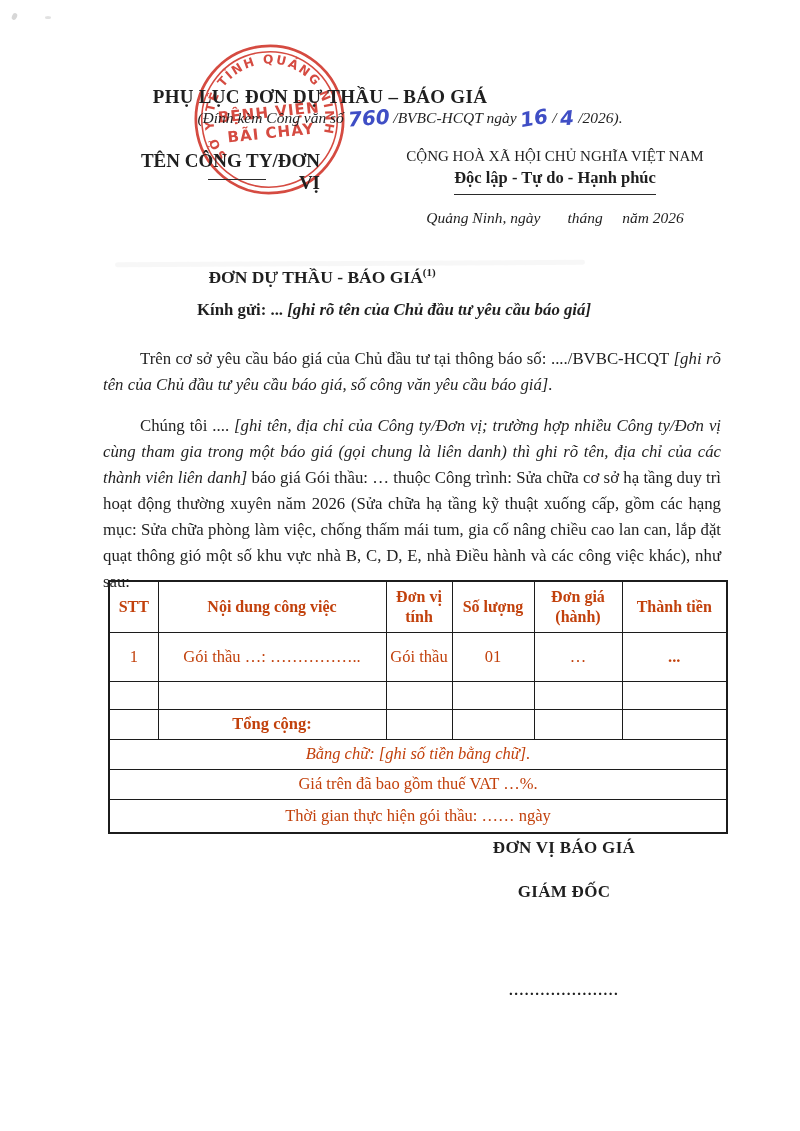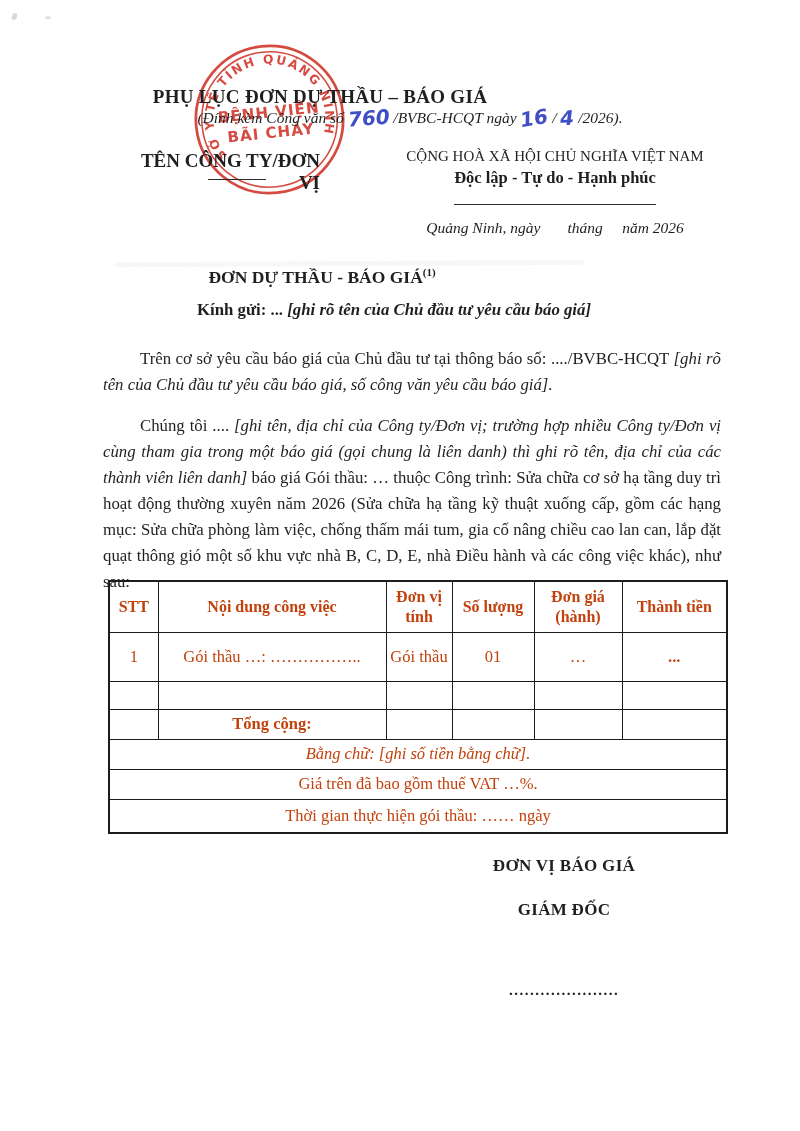--- a/index.html
+++ b/index.html
@@ -19,21 +19,21 @@
   .note-line{left:80px;top:108px;width:660px;font-size:15.5px;font-style:italic;}
   .ink{font-style:italic;font-weight:bold;color:#3f4ec5;font-size:20px;
     font-family:"DejaVu Sans",sans-serif;display:inline-block;transform:rotate(-4deg);
     vertical-align:-2px;line-height:1;}
   .ink-day{transform:rotate(-10deg);}
   .company-label{left:120px;top:150px;width:200px;font-size:19px;font-weight:bold;text-align:right;}
   .company-underline{left:208px;top:179px;width:58px;height:0;border-top:1.6px solid #2a2a2a;}
   .republic{left:390px;top:148px;width:330px;text-align:center;}
   .republic-l1{font-size:15px;font-weight:normal;}
   .republic-l2{display:inline-block;font-size:16.5px;font-weight:bold;margin-top:3px;
-    padding-bottom:16px;border-bottom:1.6px solid #2a2a2a;}
+    padding-bottom:6px;border-bottom:1.6px solid #2a2a2a;}
   .place-date{margin-top:14px;font-size:15.5px;font-style:italic;white-space:pre;}
   
   .main-title{left:0;top:266px;width:644px;font-size:17.5px;font-weight:bold;}
   .main-title sup{font-size:11px;}
   .salutation{left:8px;top:300px;width:684px;font-size:16.8px;font-weight:bold;margin-left:44px;}
   .salutation .it{font-style:italic;}
   
   .paras{left:103px;top:346px;width:618px;font-size:16.8px;line-height:26px;text-align:justify;}
   .para{text-indent:37px;margin:0 0 15px 0;}
   .it{font-style:italic;}
@@ -49,21 +49,21 @@
   .tr-empty{height:28px;}
   .tr-total{height:30px;}
   .tr-words{height:30px;}
   .tr-vat{height:30px;}
   .tr-time{height:34px;}
   .td-left{text-align:left;padding-left:9px;}
   .td-bold{font-weight:bold;}
   .td-italic{font-style:italic;}
   .unit-cell{line-height:1.2;}
   
-  .sig-block{left:448px;top:856px;width:232px;text-align:center;}
+  .sig-block{left:448px;top:838px;width:232px;text-align:center;}
   .sig-l1{font-size:17px;font-weight:bold;letter-spacing:.3px;}
   .sig-l2{font-size:17px;font-weight:bold;margin-top:24px;letter-spacing:.3px;}
   .sig-dots{left:448px;top:982px;width:232px;text-align:center;font-size:15px;
     font-weight:bold;letter-spacing:1.5px;}
   
   .stamp{position:absolute;left:191px;top:41px;width:157px;height:157px;
     transform:rotate(-6deg);opacity:.92;mix-blend-mode:multiply;}
   .stamp text{fill:#d23b31;font-family:"DejaVu Sans",sans-serif;font-weight:bold;}
   .stamp .arc-text{font-size:12.5px;letter-spacing:2px;}
   .stamp .center-text{font-size:15.5px;letter-spacing:1px;}

